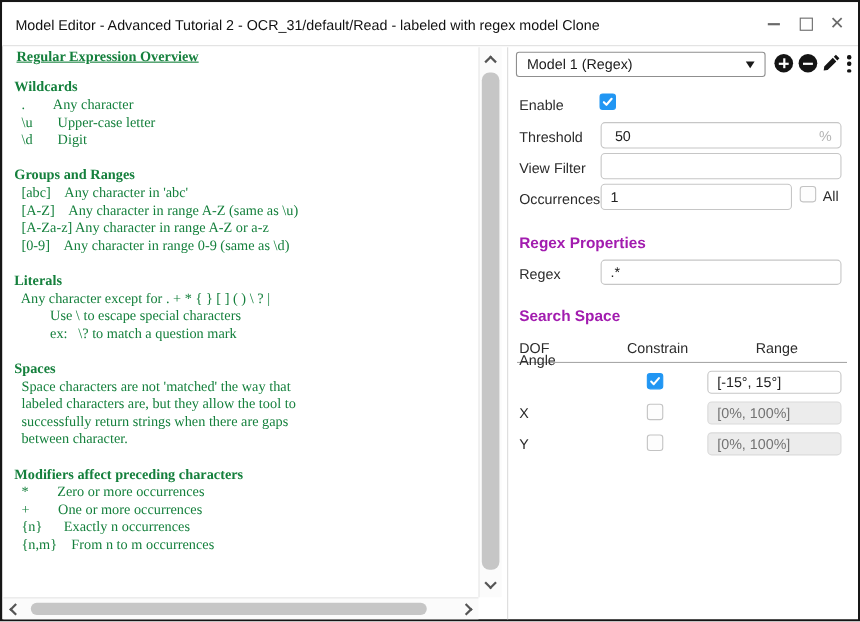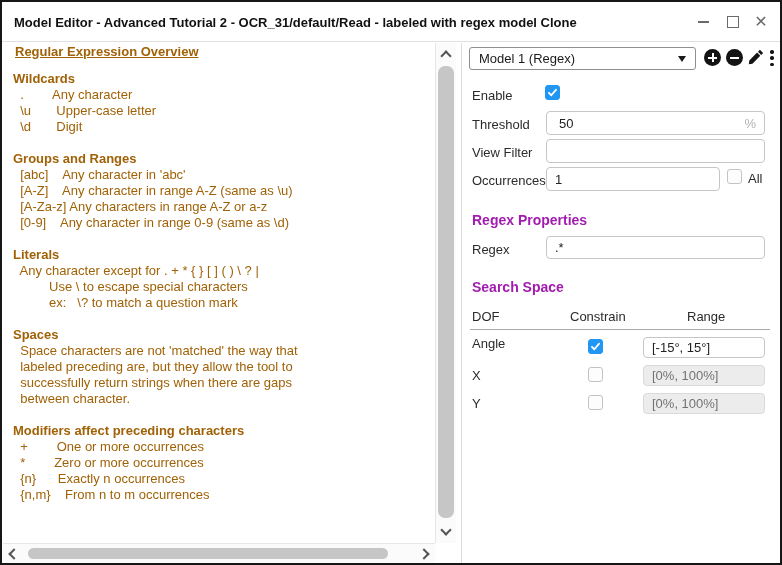--- a/index.html
+++ b/index.html
@@ -4,29 +4,29 @@
 <style>
   html,body{margin:0;padding:0;background:#fff;}
   *{box-sizing:border-box;}
   .window{
     position:relative;width:782px;height:565px;background:#fff;
     box-shadow:inset 0 0 0 2px #161616;
     font-family:"Liberation Sans",sans-serif;color:#222;overflow:hidden;
   }
   
   .titlebar{position:absolute;left:2px;top:2px;right:2px;height:40px;background:#fff;border-bottom:1px solid #e0e0e0;}
-  .title{position:absolute;left:12px;top:0;height:40px;display:flex;align-items:center;font-size:13px;font-weight:bold;color:#111;white-space:nowrap;}
+  .title{position:absolute;left:12px;top:0;height:40px;display:flex;align-items:center;font-size:13px;font-weight:normal;color:#111;white-space:nowrap;}
   .winbtn{position:absolute;top:0;height:40px;width:26px;display:flex;align-items:center;justify-content:center;cursor:default;}
   .btn-min{right:64px;} .btn-max{right:34px;} .btn-close{right:6px;}
   .min-glyph{width:11px;height:2px;background:#6a6a6a;}
   .max-glyph{width:12px;height:12px;border:1.5px solid #6a6a6a;}
   .close-glyph{font-size:16px;color:#6a6a6a;line-height:1;}
   
   .doc{position:absolute;left:3px;top:43px;width:432px;height:500px;overflow:hidden;padding:12px 0 0 10px;background:#fff;}
-  .doc-line{height:16px;white-space:pre;font-family:Liberation Sans, sans-serif;font-size:13px;color:#a16207;}
+  .doc-line{height:16px;white-space:pre;font-family:Liberation Serif, serif;font-size:13px;color:#15803d;}
   .doc-line.heading{font-weight:bold;}
   .doc-line.title{font-weight:bold;text-decoration:underline;}
   
   .vscroll{position:absolute;left:435px;top:43px;width:21px;height:500px;background:#fbfbfb;border-left:1px solid #e6e6e6;}
   .vthumb{position:absolute;left:2px;top:23px;width:16px;height:452px;background:#c6c6c6;border-radius:7px;}
   .hscroll{position:absolute;left:3px;top:543px;width:432px;height:20px;background:#fbfbfb;border-top:1px solid #e6e6e6;}
   .hthumb{position:absolute;left:25px;top:4px;width:360px;height:11px;background:#c6c6c6;border-radius:6px;}
   .chev{display:inline-block;width:8px;height:8px;border:solid #555;border-width:0 2px 2px 0;}
   .chev.up{transform:rotate(-135deg);} .chev.down{transform:rotate(45deg);}
   .chev.left{transform:rotate(135deg);} .chev.right{transform:rotate(-45deg);}
@@ -75,37 +75,37 @@
       <div class="doc-line title">Regular Expression Overview</div>
       <div class="doc-line"></div>
       <div class="doc-line heading">Wildcards</div>
       <div class="doc-line">  .        Any character</div>
       <div class="doc-line">  \u       Upper-case letter</div>
       <div class="doc-line">  \d       Digit</div>
       <div class="doc-line"></div>
       <div class="doc-line heading">Groups and Ranges</div>
       <div class="doc-line">  [abc]    Any character in 'abc'</div>
       <div class="doc-line">  [A-Z]    Any character in range A-Z (same as \u)</div>
-      <div class="doc-line">  [A-Za-z] Any characters in range A-Z or a-z</div>
+      <div class="doc-line">  [A-Za-z] Any character in range A-Z or a-z</div>
       <div class="doc-line">  [0-9]    Any character in range 0-9 (same as \d)</div>
       <div class="doc-line"></div>
       <div class="doc-line heading">Literals</div>
       <div class="doc-line">  Any character except for . + * { } [ ] ( ) \ ? |</div>
       <div class="doc-line">          Use \ to escape special characters</div>
       <div class="doc-line">          ex:   \? to match a question mark</div>
       <div class="doc-line"></div>
       <div class="doc-line heading">Spaces</div>
       <div class="doc-line">  Space characters are not 'matched' the way that</div>
-      <div class="doc-line">  labeled preceding are, but they allow the tool to</div>
+      <div class="doc-line">  labeled characters are, but they allow the tool to</div>
       <div class="doc-line">  successfully return strings when there are gaps</div>
       <div class="doc-line">  between character.</div>
       <div class="doc-line"></div>
       <div class="doc-line heading">Modifiers affect preceding characters</div>
+      <div class="doc-line">  *        Zero or more occurrences</div>
       <div class="doc-line">  +        One or more occurrences</div>
-      <div class="doc-line">  *        Zero or more occurrences</div>
       <div class="doc-line">  {n}      Exactly n occurrences</div>
       <div class="doc-line">  {n,m}    From n to m occurrences</div>
     </div>
 
   <div class="vscroll">
     <div class="scroll-arrow" style="left:1px;top:4px;">
         <span class="chev up"></span>
       </div>
     <div class="vthumb"></div>
     <div class="scroll-arrow" style="left:1px;bottom:4px;">
@@ -182,21 +182,21 @@
   </div>
 
   <div class="sec-heading" style="left:472px;top:279px;">Search Space</div>
   <div class="label" style="left:472px;top:309px;">DOF</div>
   <div class="label" style="left:570px;top:309px;">Constrain</div>
   <div class="label" style="left:687px;top:309px;">Range</div>
   <div class="hr" style="left:470px;top:329px;width:300px;"></div>
 
   <div id="ss-rows">
       <div>
-        <div class="label" style="left: 472px; top: 336px;">Angle</div>
+        <div class="label" style="left: 472px; top: 320px;">Angle</div>
         <div class="cb checked" style="left: 588px; top: 339px;">
           <svg width="11" height="11" viewBox="0 0 14 14">
             <polyline points="2.5,7.5 5.5,10.5 11.5,3.5" fill="none" stroke="#fff" stroke-width="2.4" stroke-linecap="round" stroke-linejoin="round"></polyline>
           </svg>
         </div>
         <div class="input" style="left: 643px; top: 337px; width: 122px; height: 21px;">[-15°, 15°]</div>
       </div>
       <div>
         <div class="label" style="left: 472px; top: 368px;">X</div>
         <div class="cb" style="left: 588px; top: 367px;"></div>

